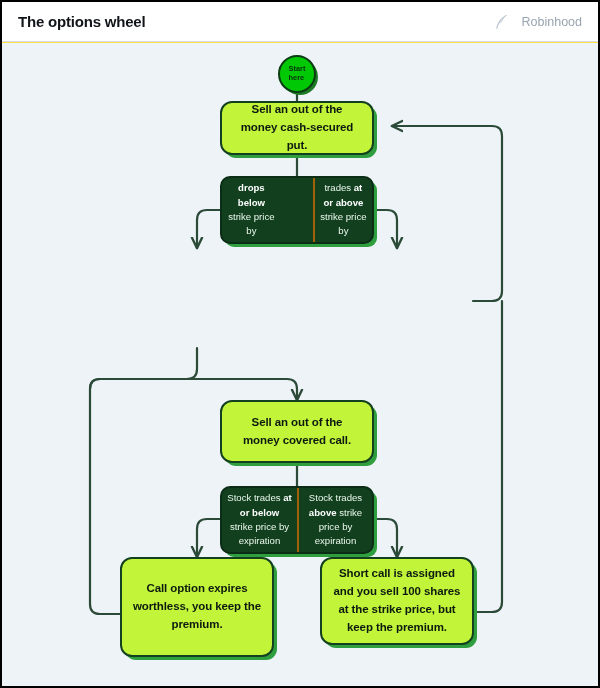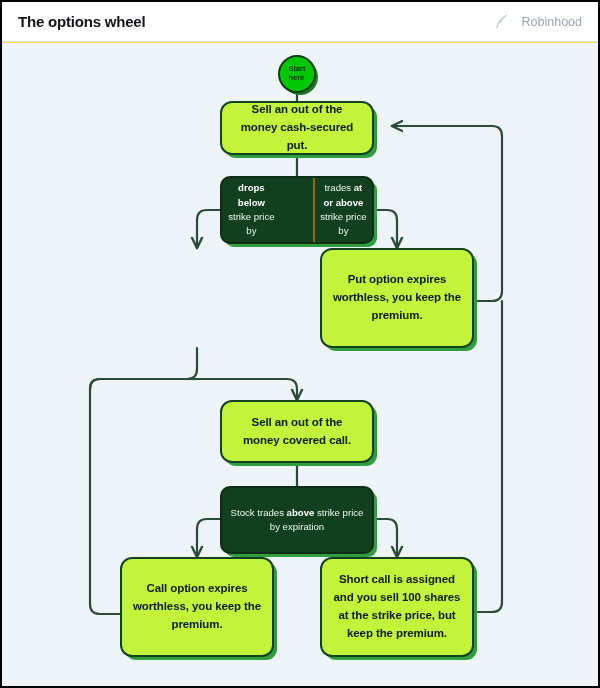--- a/index.html
+++ b/index.html
@@ -200,36 +200,36 @@
     <div class="cond" style="left:218px; top:133px; width:154px; height:68px;gap:32px;">
       <div class="cond-half">
         <span class="cond-text">Stock <b>drops below</b> strike price by expiration</span>
       </div>
       <div class="cond-half">
         <span class="cond-text">Stock trades <b>at or above</b> strike price by expiration</span>
       </div>
     </div>
 
 
-    <div class="box" style="left:318px; top:205px; width:154px; height:100px;">
-      <span class="box-text">Put option expires worthless, you keep the premium.</span>
-    </div>
 
     <div class="box" style="left:218px; top:357px; width:154px; height:63px;">
       <span class="box-text">Sell an out of the money covered call.</span>
     </div>
 
     <div class="cond" style="left:218px; top:443px; width:154px; height:68px;">
       <div class="cond-half">
+        <span class="cond-text">Stock trades <b>at or below</b> strike price by expiration</span>
+      </div>
+      <div class="cond-half">
         <span class="cond-text">Stock trades <b>above</b> strike price by expiration</span>
       </div>
     </div>
 
     <div class="box" style="left:118px; top:514px; width:154px; height:100px;">
       <span class="box-text">Call option expires worthless, you keep the premium.</span>
     </div>
 
-    <div class="box" style="left:318px; top:514px; width:154px; height:100px;">
+    <div class="box" style="left:318px; top:514px; width:154px; height:88px;">
       <span class="box-text">Short call is assigned and you sell 100 shares at the strike price, but keep the premium.</span>
     </div>
 
   </div>
 </div>
 
 </body></html>

